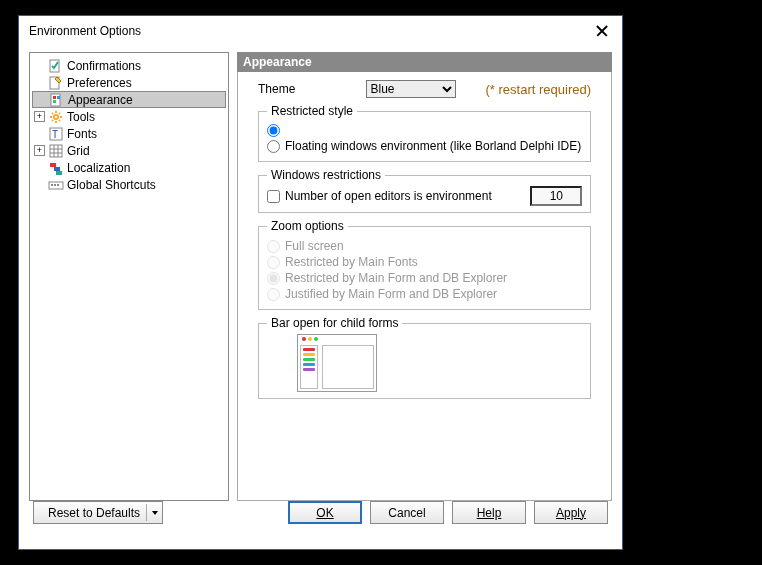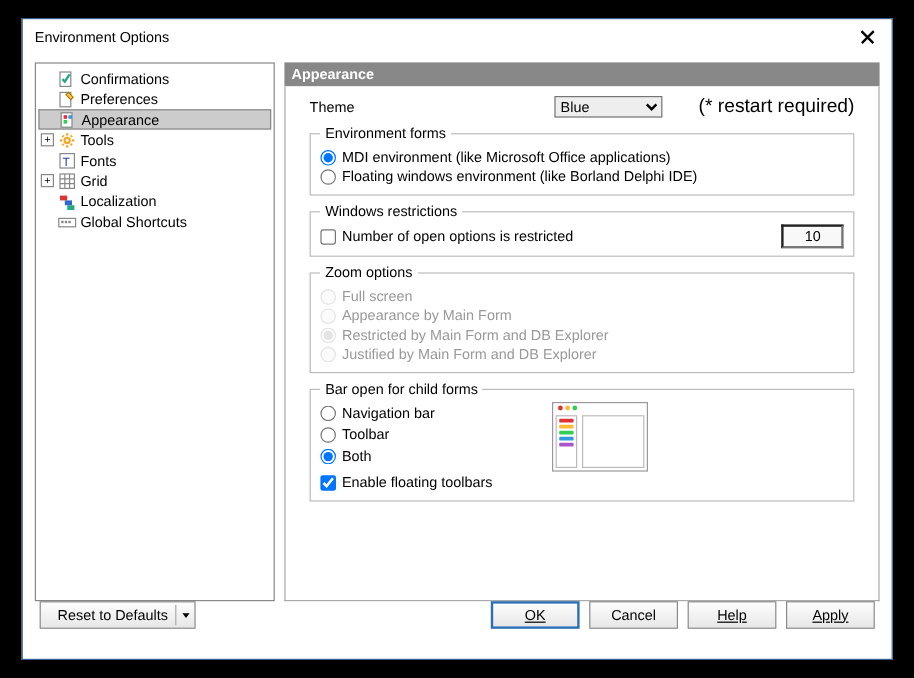--- a/index.html
+++ b/index.html
@@ -1,17 +1,17 @@
 <!DOCTYPE html>
 <html><head>
 <meta charset="utf-8">
 <style>
   * { box-sizing: border-box; font-family: "Segoe UI", Tahoma, Arial, sans-serif; }
   body { margin: 0; background: #000; width: 762px; height: 565px; position: relative; }
-  .window { position: absolute; left: 18px; top: 15px; width: 726px; height: 535px; background: #fff; border: 1px solid #365f91; }
+  .window { position: absolute; left: 18px; top: 15px; width: 605px; height: 535px; background: #fff; border: 1px solid #365f91; }
   .titlebar { height: 30px; display: flex; align-items: center; justify-content: space-between; padding: 0 10px; font-size: 12px; }
   .titlebar .title { font-size: 12px; color: #000; }
   .titlebar .close { width: 20px; height: 20px; cursor: pointer; position: relative; }
   .titlebar .close:before, .titlebar .close:after { content:""; position:absolute; left:3px; top:9px; width:14px; height:1.5px; background:#000; }
   .titlebar .close:before { transform: rotate(45deg); }
   .titlebar .close:after { transform: rotate(-45deg); }
   .body { display: flex; padding: 6px 10px 0 10px; height: 455px; gap: 8px; }
   .tree { width: 200px; border: 1px solid #888; background:#fff; font-size: 12px; padding: 4px 0; }
   .tree-item { display: flex; align-items: center; height: 17px; padding: 0 4px; white-space: nowrap; gap: 3px; }
   .tree-item.selected { background: #ccc; border:1px solid #888; margin:0 2px; padding:0 2px; height:17px; }
@@ -38,21 +38,21 @@
   .preview .side { position:absolute; left:2px; top:10px; width:18px; bottom:2px; background:#fff; border:1px solid #bbb; padding:2px; display:flex; flex-direction:column; gap:2px; }
   .preview .side span { height:3px; border-radius:1px; }
   .preview .main { position:absolute; left:24px; top:10px; right:2px; bottom:2px; background:#fff; border:1px solid #bbb; }
   .footer { height:40px; display:flex; justify-content:space-between; padding:0 14px; }
   .btn { min-width:74px; height:23px; font-size:12px; background:linear-gradient(#fdfdfd,#e7e7e7); border:1px solid #888; cursor:pointer; display:inline-flex; align-items:center; justify-content:center; }
   .btn.split { padding-right:14px; position:relative; width:130px; }
   .btn.split:after { content:""; position:absolute; right:4px; top:9px; border-left:3px solid transparent; border-right:3px solid transparent; border-top:4px solid #000; }
   .btn.split .divider { position:absolute; right:15px; top:2px; bottom:2px; width:1px; background:#aaa; }
   .btn.default { border:2px solid #2a6fb5; color:#000; }
   .right-btns { display:flex; gap:8px; }
-  .restart-note { font-size:16px; color:#000000; }
+  .restart-note { font-size:13px; color:#a16207; }
   .barstyle-wrap { display:flex; align-items:flex-start; gap:20px; }
   .barstyle-col { display:flex; flex-direction:column; }
   svg.tiny { width:16px; height:16px; }
 </style>
 </head>
 <body>
 
 <div class="window">
   <div class="titlebar">
     <span class="title">Environment Options</span>
@@ -160,83 +160,64 @@
           <span class="lbl">Theme</span>
           <div style="display:flex; align-items:center; gap:30px; margin-left:auto;">
             <select>
               <option>Blue</option>
             </select>
             <span class="restart-note">(* restart required)</span>
           </div>
         </div>
 
         <fieldset>
-          <legend>Environment forms</legend>
+          <legend>Restricted style</legend>
           <label class="radio-row">
             <input type="radio" name="env" checked="" style="">
-            <span>MDI environment (like Microsoft Office applications)</span>
           </label>
           <label class="radio-row">
             <input type="radio" name="env" style="">
             <span>Floating windows environment (like Borland Delphi IDE)</span>
           </label>
         </fieldset>
 
         <fieldset>
           <legend>Windows restrictions</legend>
           <div class="row-spread">
             <label class="check-row">
               <input type="checkbox" style="">
-              <span>Number of open options is restricted</span>
+              <span>Number of open editors is environment</span>
             </label>
             <input type="number" class="spin" value="10" style="">
           </div>
         </fieldset>
 
         <fieldset class="disabled">
           <legend style="color:#000;">Zoom options</legend>
           <label class="radio-row">
             <input type="radio" name="zoom" disabled="" style="">
             <span>Full screen</span>
           </label>
           <label class="radio-row">
             <input type="radio" name="zoom" disabled="" style="">
-            <span>Appearance by Main Form</span>
+            <span>Restricted by Main Fonts</span>
           </label>
           <label class="radio-row">
             <input type="radio" name="zoom" disabled="" checked="" style="">
             <span>Restricted by Main Form and DB Explorer</span>
           </label>
           <label class="radio-row">
             <input type="radio" name="zoom" disabled="" style="">
             <span>Justified by Main Form and DB Explorer</span>
           </label>
         </fieldset>
 
         <fieldset>
           <legend>Bar open for child forms</legend>
           <div class="barstyle-wrap">
-            <div class="barstyle-col">
-              <label class="radio-row">
-                <input type="radio" name="bar" style="">
-                <span>Navigation bar</span>
-              </label>
-              <label class="radio-row">
-                <input type="radio" name="bar" style="">
-                <span>Toolbar</span>
-              </label>
-              <label class="radio-row">
-                <input type="radio" name="bar" checked="" style="">
-                <span>Both</span>
-              </label>
-              <label class="check-row" style="margin-top:6px;">
-                <input type="checkbox" checked="" style="">
-                <span>Enable floating toolbars</span>
-              </label>
-            </div>
             <div class="preview">
               <div class="ttl">
                   <span style="background:#d33"></span>
                   <span style="background:#fb3"></span>
                   <span style="background:#3c5"></span>
                 </div>
               <div class="side">
                   <span style="background:#d33"></span>
                   <span style="background:#fb3"></span>
                   <span style="background:#3c5"></span>

